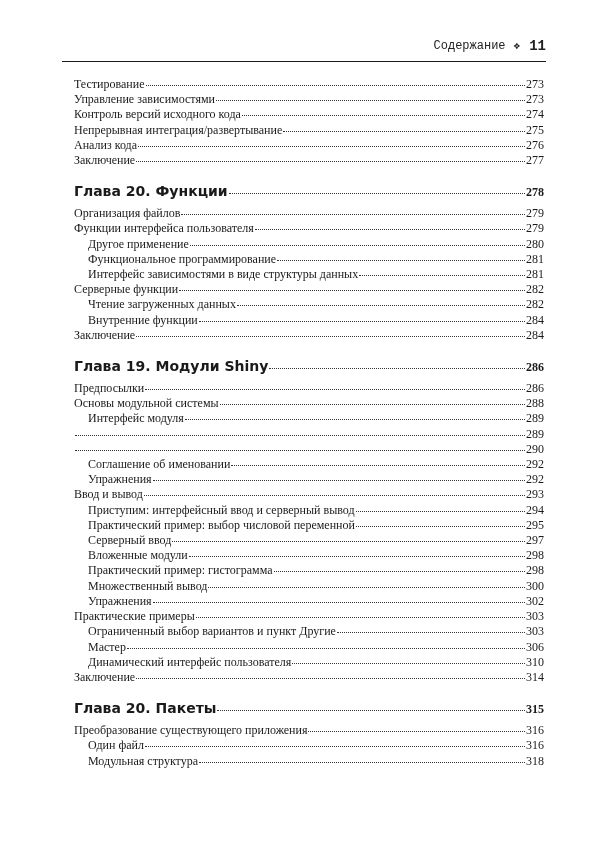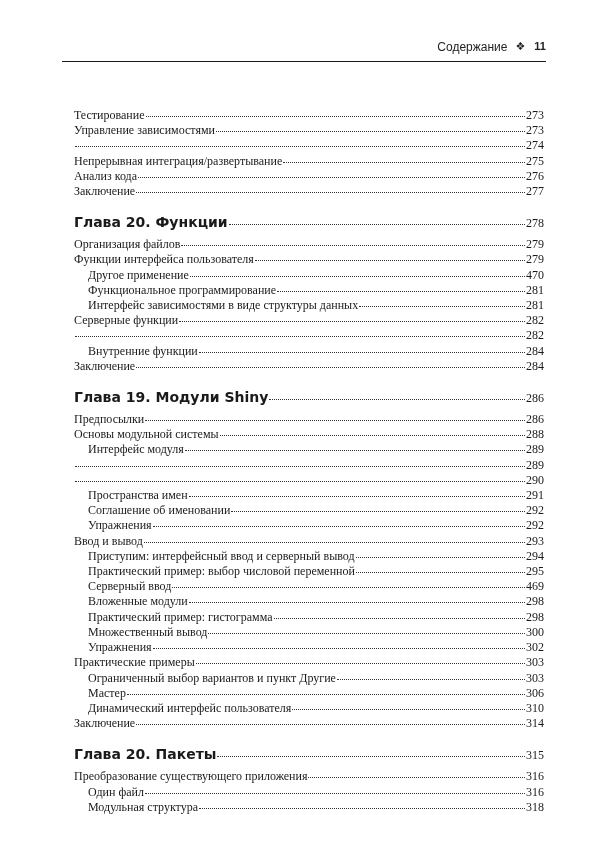--- a/index.html
+++ b/index.html
@@ -1,43 +1,43 @@
 <!DOCTYPE html>
 <html><head>
 <meta charset="utf-8">
 <style>
   html, body { margin: 0; padding: 0; background: #ffffff; }
   body { width: 600px; height: 855px; position: relative; overflow: hidden; color: #1a1a1a; }
   .header {
     position: absolute; left: 62px; top: 40px; width: 484px; height: 22px;
     border-bottom: 1.3px solid #1a1a1a;
-    display: flex; justify-content: flex-end; align-items: flex-start;
+    display: flex; justify-content: flex-end; align-items: center;
     padding-bottom: 10px; box-sizing: border-box;
-    font-family: Liberation Sans, sans-serif;
+    font-family: Liberation Mono, monospace;
   }
   .header .title { font-size: 12px; color: #222; margin-right: 8px; }
   .header .glyph { font-size: 11px; color: #222; margin-right: 9px; }
-  .header .page { font-size: 11px; font-weight: bold; color: #222; }
+  .header .page { font-size: 14px; font-weight: bold; color: #222; }
   .toc {
     position: absolute; left: 74px; top: 77px; width: 470px;
-    font-family: "Liberation Serif", serif; font-size: 12px; line-height: 15.2px; margin-top: 31px;
+    font-family: "Liberation Serif", serif; font-size: 12px; line-height: 15.2px;
   }
   .row { display: flex; align-items: baseline; white-space: nowrap; }
   .row .label { flex: 0 0 auto; }
   .row .dots {
     flex: 1 1 auto; overflow: hidden; margin: 0 1px;
     border-bottom: 1px dotted #333; height: 0; align-self: baseline; position: relative; top: -2px;
   }
   .row .num { flex: 0 0 auto; text-align: center; }
   .row.indent .label { padding-left: 14px; }
   .row.chapter {
     font-family: "DejaVu Sans", sans-serif; font-weight: bold; font-size: 14px;
     margin-top: 14px; margin-bottom: 5px; line-height: 18px;
   }
-  .row.chapter .num { font-family: "Liberation Serif", serif; font-weight: normal; font-size: 12px; }
+  .row.chapter .num { font-family: "Liberation Serif", serif; font-weight: bold; font-size: 12px; }
 </style>
 </head>
 <body>
 
 <div class="header">
   <span class="title">Содержание</span>
   <span class="glyph">❖</span>
   <span class="page">11</span>
 </div>
 
@@ -46,20 +46,21 @@
       <span class="label">Тестирование</span>
       <span class="dots"></span>
       <span class="num">273</span>
     </div>
     <div class="row">
       <span class="label">Управление зависимостями</span>
       <span class="dots"></span>
       <span class="num">273</span>
     </div>
     <div class="row">
+      <span class="label">Контроль версий исходного кода</span>
       <span class="dots"></span>
       <span class="num">274</span>
     </div>
     <div class="row">
       <span class="label">Непрерывная интеграция/развертывание</span>
       <span class="dots"></span>
       <span class="num">275</span>
     </div>
     <div class="row">
       <span class="label">Анализ кода</span>
@@ -82,38 +83,39 @@
       <span class="num">279</span>
     </div>
     <div class="row">
       <span class="label">Функции интерфейса пользователя</span>
       <span class="dots"></span>
       <span class="num">279</span>
     </div>
     <div class="row indent">
       <span class="label">Другое применение</span>
       <span class="dots"></span>
-      <span class="num">470</span>
+      <span class="num">280</span>
     </div>
     <div class="row indent">
       <span class="label">Функциональное программирование</span>
       <span class="dots"></span>
       <span class="num">281</span>
     </div>
     <div class="row indent">
       <span class="label">Интерфейс зависимостями в виде структуры данных</span>
       <span class="dots"></span>
       <span class="num">281</span>
     </div>
     <div class="row">
       <span class="label">Серверные функции</span>
       <span class="dots"></span>
       <span class="num">282</span>
     </div>
     <div class="row indent">
+      <span class="label">Чтение загруженных данных</span>
       <span class="dots"></span>
       <span class="num">282</span>
     </div>
     <div class="row indent">
       <span class="label">Внутренние функции</span>
       <span class="dots"></span>
       <span class="num">284</span>
     </div>
     <div class="row">
       <span class="label">Заключение</span>
@@ -142,25 +144,20 @@
     </div>
     <div class="row indent">
       <span class="dots"></span>
       <span class="num">289</span>
     </div>
     <div class="row indent">
       <span class="dots"></span>
       <span class="num">290</span>
     </div>
     <div class="row indent">
-      <span class="label">Пространства имен</span>
-      <span class="dots"></span>
-      <span class="num">291</span>
-    </div>
-    <div class="row indent">
       <span class="label">Соглашение об именовании</span>
       <span class="dots"></span>
       <span class="num">292</span>
     </div>
     <div class="row indent">
       <span class="label">Упражнения</span>
       <span class="dots"></span>
       <span class="num">292</span>
     </div>
     <div class="row">
@@ -174,21 +171,21 @@
       <span class="num">294</span>
     </div>
     <div class="row indent">
       <span class="label">Практический пример: выбор числовой переменной</span>
       <span class="dots"></span>
       <span class="num">295</span>
     </div>
     <div class="row indent">
       <span class="label">Серверный ввод</span>
       <span class="dots"></span>
-      <span class="num">469</span>
+      <span class="num">297</span>
     </div>
     <div class="row indent">
       <span class="label">Вложенные модули</span>
       <span class="dots"></span>
       <span class="num">298</span>
     </div>
     <div class="row indent">
       <span class="label">Практический пример: гистограмма</span>
       <span class="dots"></span>
       <span class="num">298</span>

